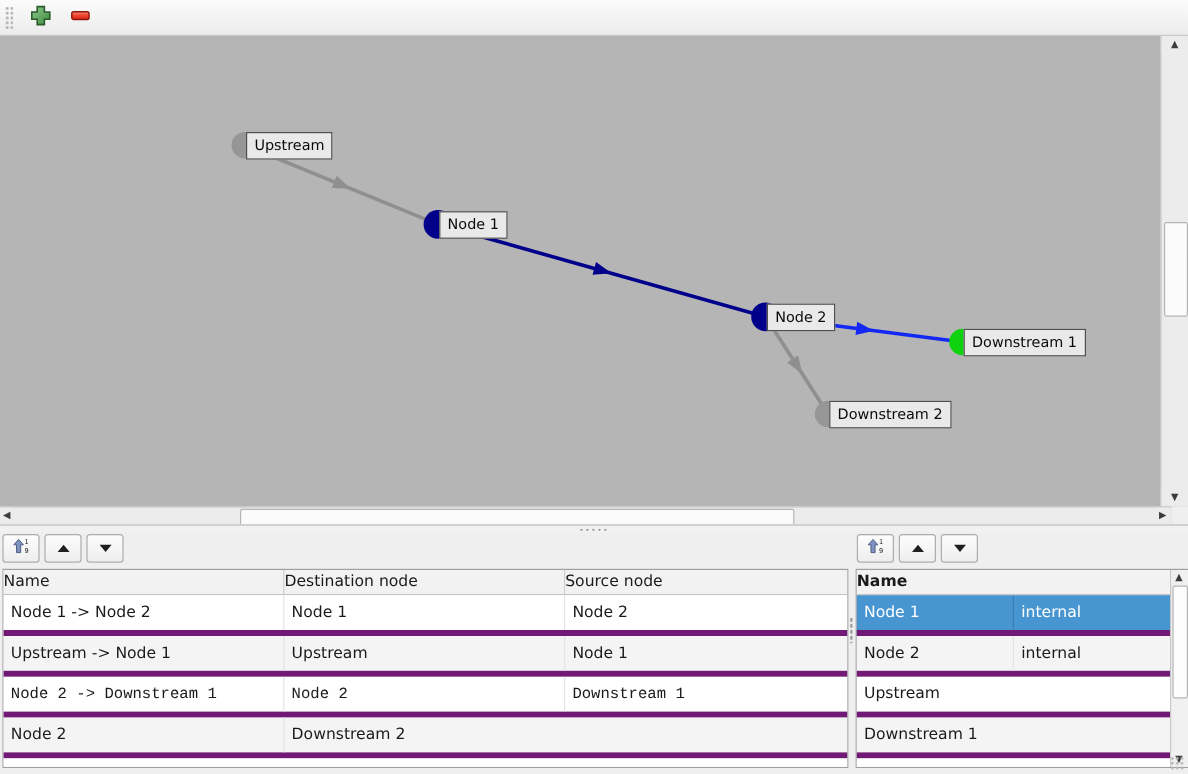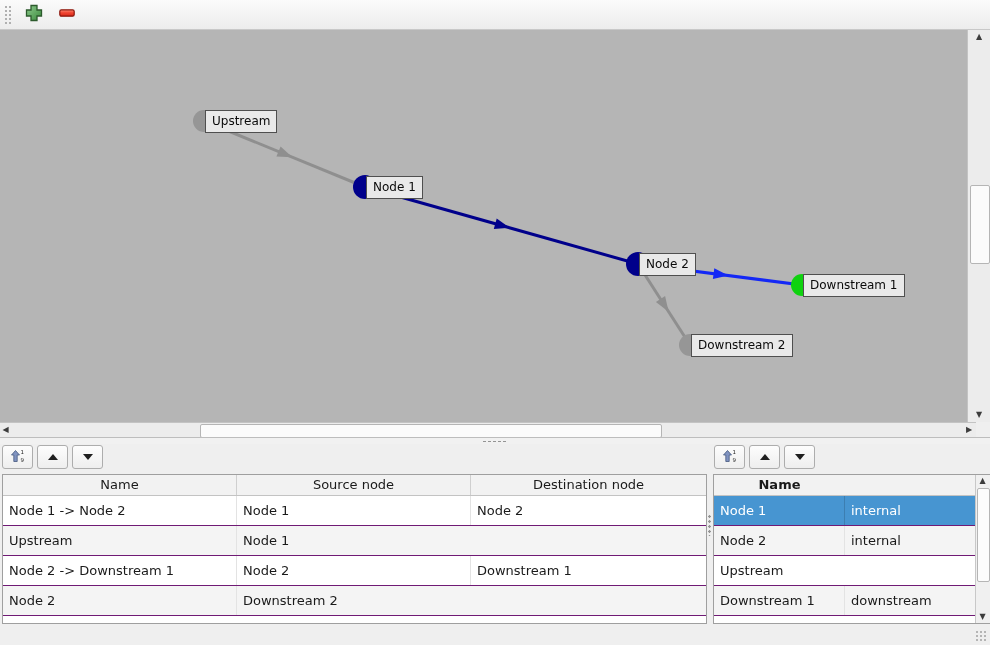--- a/index.html
+++ b/index.html
@@ -57,24 +57,24 @@
           background:linear-gradient(#fdfdfd,#eeeeee);display:flex;align-items:center;justify-content:center;}
   .tri-up{width:0;height:0;border-left:5px solid transparent;border-right:5px solid transparent;
           border-bottom:6px solid #1f1f1f;}
   .tri-down{width:0;height:0;border-left:5px solid transparent;border-right:5px solid transparent;
           border-top:6px solid #1f1f1f;}
 
   
   .tbl-wrap{position:absolute;border:1px solid #9f9f9f;background:#fff;display:flex;}
   .tbl{flex:1;}
   .th-row{display:grid;height:20px;background:#f2f2f2;border-bottom:1px solid #c3c3c3;}
-  .th{text-align:center;line-height:20px;border-right:1px solid #cfcfcf;overflow:hidden;white-space:nowrap;}
+  .th{line-height:20px;border-right:1px solid #cfcfcf;overflow:hidden;white-space:nowrap;}
   .th:last-child{border-right:none;}
   .bold-header .th{font-weight:bold;}
-  .tr{display:grid;height:29px;border-bottom:1px solid #701a75;background:#fff;}
+  .tr{display:grid;height:29px;border-bottom:5px solid #701a75;background:#fff;}
   .tr.alt{background:#f4f4f4;}
   .td{line-height:29px;padding-left:6px;border-right:1px solid #e3e3e3;overflow:hidden;white-space:nowrap;}
   .td:last-child{border-right:none;}
   .tr.selected .td{color:#fff;border-right-color:rgba(0,0,0,0.15);}
   .filler{height:7px;background:#fff;}
 
   
   #tbl-scroll{width:14px;position:relative;background:#f0f0f0;border-left:1px solid #c8c8c8;}
   #tbl-scroll .up{left:0;top:0;width:13px;height:12px;background:#f0f0f0;}
   #tbl-scroll .down{left:0;bottom:0;width:13px;height:12px;background:#f0f0f0;}
@@ -175,33 +175,34 @@
         <span class="tri-up"></span>
       </div>
       <div class="pt-btn">
         <span class="tri-down"></span>
       </div>
     </div>
     <div class="tbl-wrap" style="left:2px;top:30px;width:703px;">
       <div class="tbl" id="edges-table" style="width: 100%;">
           <div class="th-row" style="grid-template-columns: 234px 234px 235px;">
             <div class="th">Name</div>
+            <div class="th">Destination node</div>
             <div class="th">Source node</div>
-            <div class="th">Destination node</div>
           </div>
           <div class="tr" style="grid-template-columns: 234px 234px 235px;">
             <div class="td">Node 1 -&gt; Node 2</div>
             <div class="td">Node 1</div>
             <div class="td">Node 2</div>
           </div>
           <div class="tr alt" style="grid-template-columns: 234px 234px 235px;">
+            <div class="td">Upstream -&gt; Node 1</div>
             <div class="td">Upstream</div>
             <div class="td">Node 1</div>
           </div>
-          <div class="tr" style="grid-template-columns: 234px 234px 235px;">
+          <div class="tr" style="grid-template-columns: 234px 234px 235px; font-family: Liberation Mono, monospace;">
             <div class="td">Node 2 -&gt; Downstream 1</div>
             <div class="td">Node 2</div>
             <div class="td">Downstream 1</div>
           </div>
           <div class="tr alt" style="grid-template-columns: 234px 234px 235px;">
             <div class="td">Node 2</div>
             <div class="td">Downstream 2</div>
           </div>
           <div class="filler"></div>
         </div>
@@ -239,21 +240,20 @@
           </div>
           <div class="tr alt" style="grid-template-columns: 131px 130px;">
             <div class="td">Node 2</div>
             <div class="td">internal</div>
           </div>
           <div class="tr" style="grid-template-columns: 131px 130px;">
             <div class="td">Upstream</div>
           </div>
           <div class="tr alt" style="grid-template-columns: 131px 130px;">
             <div class="td">Downstream 1</div>
-            <div class="td">downstream</div>
           </div>
           <div class="filler"></div>
         </div>
       <div id="tbl-scroll">
         <div class="sb-btn up">▲</div>
         <div id="tbl-thumb"></div>
         <div class="sb-btn down">▼</div>
       </div>
     </div>
 

